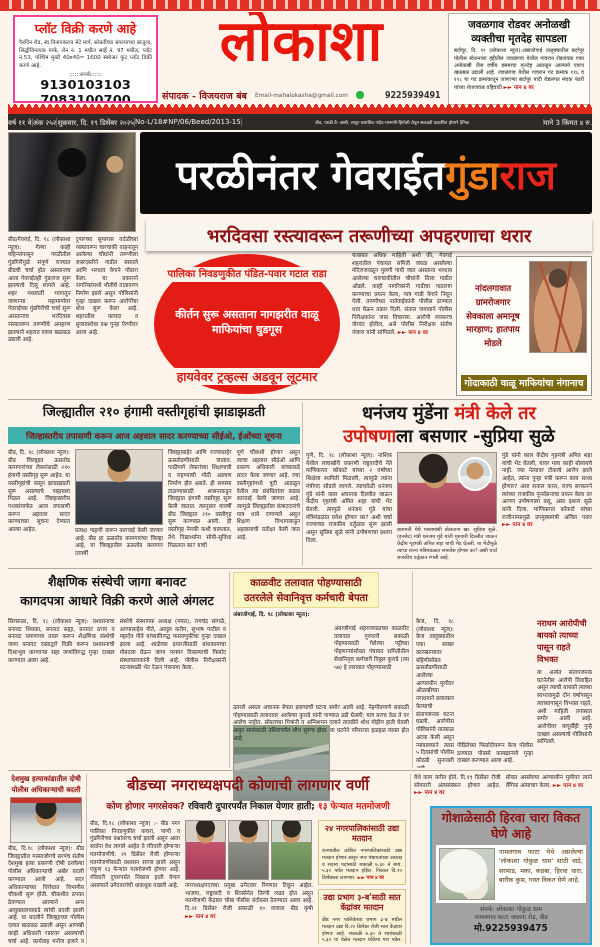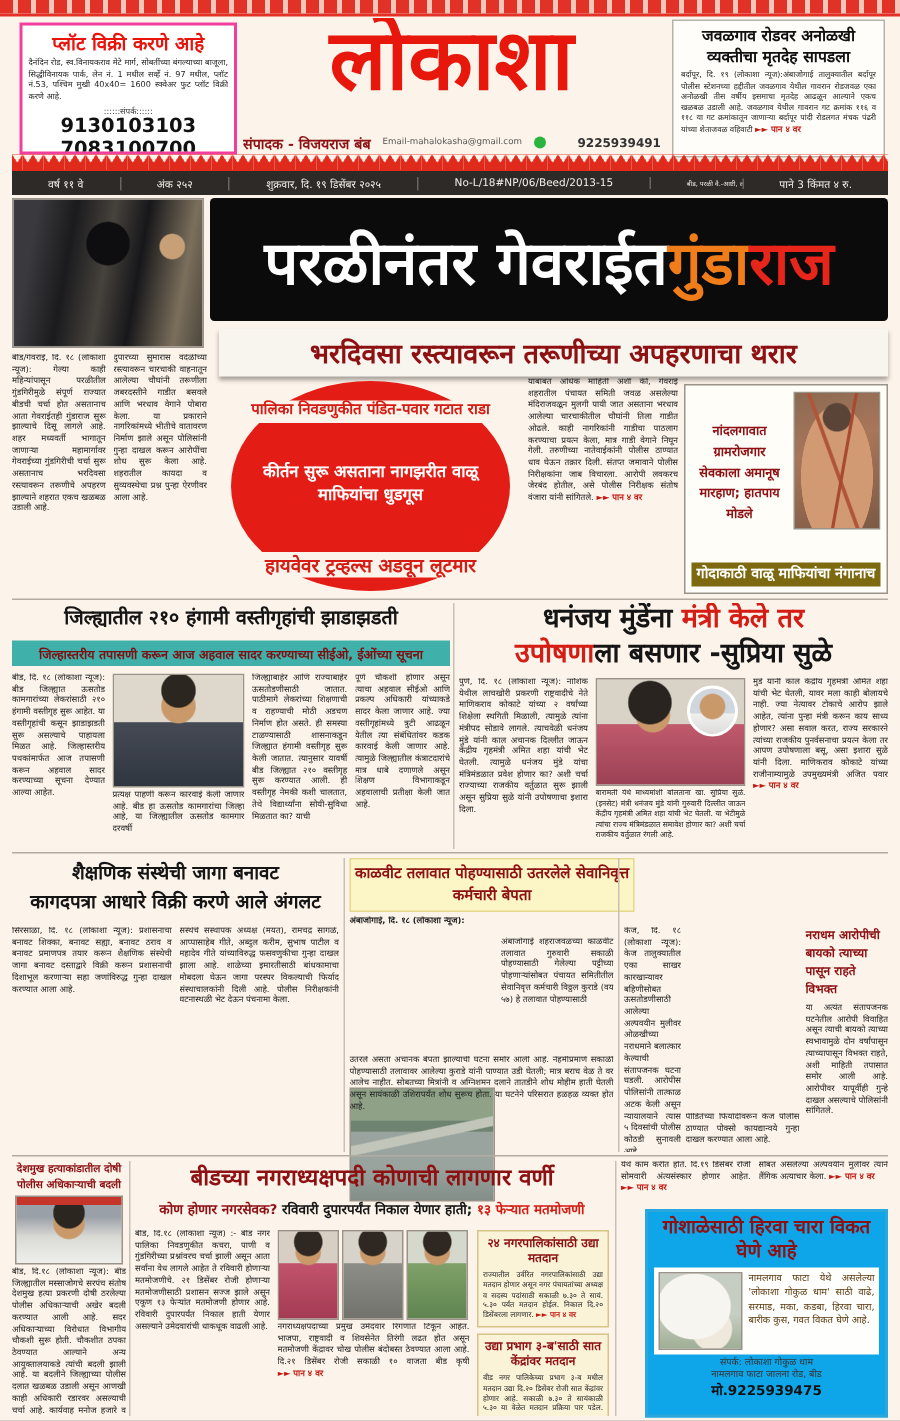--- a/index.html
+++ b/index.html
@@ -32,21 +32,21 @@
   .editor{color:#8d1113;font-weight:bold;font-size:9.5px;white-space:nowrap}
   .email{color:#555;font-size:5.8px;white-space:nowrap}
   .phone-chip{display:flex;align-items:center;gap:21px;font-size:8px;font-weight:bold;color:#333;white-space:nowrap}
   .phone-dot{width:8px;height:8px;border-radius:50%;background:#2ab540;display:inline-block}
   .right-ad{border:1px solid #b9b2a8;background:#fffdf9;padding:4px 5px;overflow:hidden}
   .right-ad-h{font-weight:bold;font-size:10.5px;line-height:1.3;color:#111;text-align:center}
   .right-ad-b{font-size:5.2px;line-height:1.4;text-align:justify;color:#222;margin-top:2px}
 
   
   .dlbar{background:#2e2a27;color:#f2efe9;display:flex;align-items:center;font-size:7px;overflow:hidden}
-  .dlbar .seg{padding:0 24px;border-right:1px solid #6b6560;white-space:nowrap}
+  .dlbar .seg{padding:0 0;border-right:1px solid #6b6560;white-space:nowrap}
   .dlbar .seg.tiny{font-size:4.4px;flex:1;text-align:center;overflow:hidden}
   .dlbar .seg.last{border-right:none;margin-left:auto}
 
   
   .banner{background:#0b0b0b;display:flex;align-items:center;justify-content:center;font-weight:bold;font-size:40px;white-space:nowrap;overflow:hidden;border-radius:3px}
   .banner .w{color:#fff}.banner .o{color:#f07d1a}.banner .r{color:#e8251a}
   .lead-sub{background:#f8f5ef;box-shadow:0 2px 3px rgba(0,0,0,.35);color:#8d1113;font-weight:bold;font-size:18px;display:flex;align-items:center;justify-content:center;white-space:nowrap;overflow:hidden}
   .oval-wrap{overflow:visible}
   .oval-red{position:absolute;left:6px;right:6px;top:0;bottom:0;background:#e41c16;border-radius:50%}
   .oval-band{position:absolute;left:0;right:0;background:#fcf3ea;color:#d31d15;font-weight:bold;text-align:center;line-height:1.25}
@@ -64,21 +64,21 @@
   .teal-sub{background:#3fb0aa;color:#7c1113;font-weight:bold;font-size:8.4px;display:flex;align-items:center;justify-content:center;white-space:nowrap;overflow:hidden}
   .yellow-head{background:#fcf6c6;border:1px solid #e4d98f;color:#8d1113;font-weight:bold;font-size:10px;line-height:1.5;text-align:center;padding:2px;overflow:hidden}
   .red-box{border:2px solid #d31d15;color:#d31d15;font-weight:bold;font-size:9.5px;line-height:1.55;text-align:center;padding:4px 2px;overflow:hidden}
   .mini-box{background:#fbf3d8;border:1px solid #d6c387;padding:3px;overflow:hidden}
   .mini-box .mb-t{color:#8d1113;font-weight:bold;font-size:8px;line-height:1.3;text-align:center}
   .mini-box .mb-b{font-size:4.9px;line-height:1.4;text-align:justify;color:#222;margin-top:2px}
   .side-title{color:#8d1113;font-weight:bold;font-size:8px;line-height:1.5;text-align:left}
   .photo-cap{position:absolute;top:3px;left:0;right:0;color:#fff;font-weight:bold;font-size:7px;line-height:1.3;text-align:center;text-shadow:0 1px 2px #000}
 
   
-  .gosh{border:2px solid #2aa7dc;background:#0ea5e9;overflow:hidden}
+  .gosh{border:2px solid #2aa7dc;background:#a3a3a3;overflow:hidden}
   .gosh-h{color:#8d1113;font-weight:bold;font-size:12.5px;line-height:1.3;text-align:center;padding:2px 0}
   .gosh-body{background:#fefefc;margin:0 4px;padding:3px;display:flex;gap:4px}
   .gosh-text{font-size:6.4px;line-height:1.5;color:#5a3a10;text-align:justify;flex:1}
   .gosh-contact{text-align:center;font-size:6.2px;color:#333;line-height:1.45;padding:2px 0}
   .gosh-contact .ph-num{font-weight:bold;font-size:9px;color:#111}
 
   
   .ph-kidnap{background:
     radial-gradient(circle at 84% 32%, #c7a078 0 8px, transparent 9px),
     radial-gradient(circle at 50% 30%, #0e0e10 0 14px, transparent 15px),
@@ -237,21 +237,21 @@
     <div>शैक्षणिक संस्थेची जागा बनावट</div>
     <div>कागदपत्रा आधारे विक्री करणे आले अंगलट</div>
   </div>
   <div class="abs cols" style="left:8px;top:618px;width:218px;height:148px">
     <div class="bt">सिरसाळा, दि. १८ (लोकाशा न्यूज): प्रशासनाचा बनावट शिक्का, बनावट सह्या, बनावट ठराव व बनावट प्रमाणपत्र तयार करून शैक्षणिक संस्थेची जागा बनावट दस्ताद्वारे विक्री करून प्रशासनाची दिशाभूल करणाऱ्या सहा जणांविरुद्ध गुन्हा दाखल करण्यात आला आहे.</div>
     <div class="bt">संस्थेचे संस्थापक अध्यक्ष (मयत), रामचंद्र सांगळे, आप्पासाहेब गीते, अब्दुल करीम, सुभाष पाटील व महादेव गीते यांच्याविरुद्ध फसवणुकीचा गुन्हा दाखल झाला आहे. शाळेच्या इमारतीसाठी बांधकामाचा मोबदला घेऊन जागा परस्पर विकल्याची फिर्याद संस्थाचालकांनी दिली आहे. पोलीस निरीक्षकांनी घटनास्थळी भेट देऊन पंचनामा केला.</div>
   </div>
 
   <div class="abs vdiv" style="left:229px;top:572px;height:196px"></div>
 
-  <div class="abs yellow-head" style="left:233px;top:572px;width:190px;height:36px">काळवीट तलावात पोहण्यासाठी उतरलेले सेवानिवृत्त कर्मचारी बेपता</div>
+  <div class="abs yellow-head" style="left:233px;top:572px;width:146px;height:36px">काळवीट तलावात पोहण्यासाठी उतरलेले सेवानिवृत्त कर्मचारी बेपता</div>
   <div class="abs bt" style="left:233px;top:611px;width:176px;height:12px;font-weight:bold">अंबाजोगाई, दि. १८ (लोकाशा न्यूज):</div>
   <div class="abs ph ph-lake" style="left:233px;top:625px;width:97px;height:76px"></div>
   <div class="abs bt" style="left:334px;top:625px;width:75px;height:76px">अंबाजोगाई शहराजवळच्या काळवीट तलावात गुरुवारी सकाळी पोहण्यासाठी गेलेल्या पट्टीच्या पोहणाऱ्यांसोबत पंचायत समितीतील सेवानिवृत्त कर्मचारी विठ्ठल कुराडे (वय ५७) हे तलावात पोहण्यासाठी</div>
   <div class="abs bt" style="left:233px;top:704px;width:176px;height:62px">उतरले असता अचानक बेपता झाल्याची घटना समोर आली आहे. नेहमीप्रमाणे सकाळी पोहण्यासाठी तलावावर आलेल्या कुराडे यांनी पाण्यात उडी घेतली; मात्र बराच वेळ ते वर आलेच नाहीत. सोबतच्या मित्रांनी व अग्निशमन दलाने तातडीने शोध मोहीम हाती घेतली असून सायंकाळी उशिरापर्यंत शोध सुरूच होता. या घटनेने परिसरात हळहळ व्यक्त होत आहे.</div>
 
   <div class="abs vdiv" style="left:412px;top:572px;height:196px"></div>
 
   <div class="abs bt" style="left:416px;top:618px;width:38px;height:150px">केज, दि. १८ (लोकाशा न्यूज): केज तालुक्यातील एका साखर कारखान्यावर बहिणीसोबत ऊसतोडणीसाठी आलेल्या अल्पवयीन मुलीवर ओळखीच्या नराधमाने बलात्कार केल्याची संतापजनक घटना घडली. आरोपीस पोलिसांनी तात्काळ अटक केली असून न्यायालयाने त्यास ५ दिवसांची पोलीस कोठडी सुनावली आहे.</div>
   <div class="abs ph ph-assault" style="left:457px;top:636px;width:76px;height:104px">
     <div class="photo-cap">आरोपीस ५ दिवसांची पोलिस कोठडी</div>

